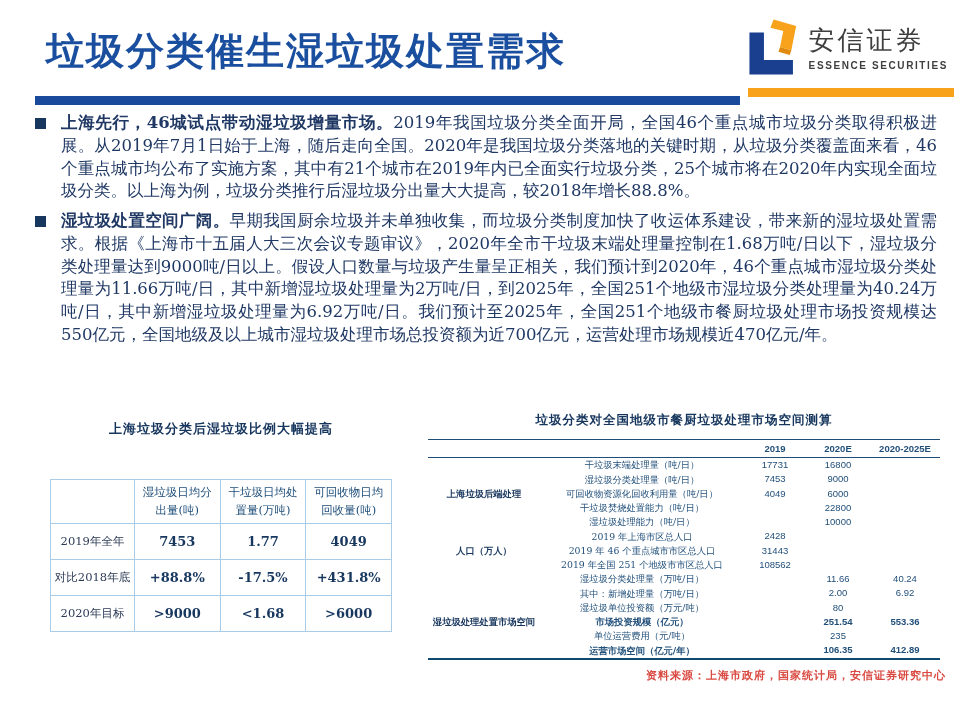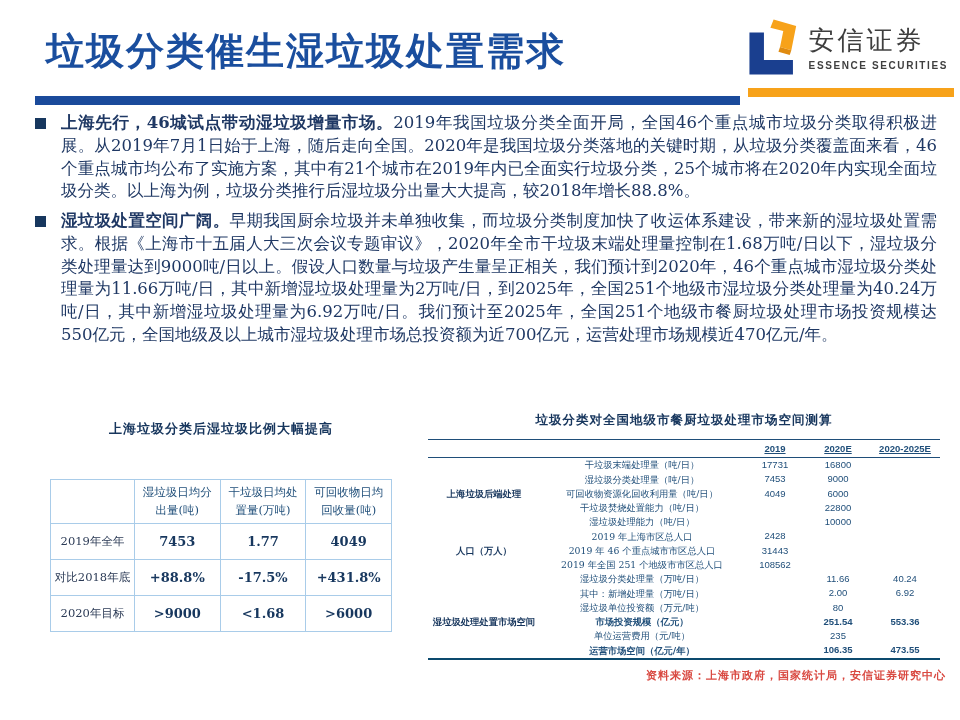--- a/index.html
+++ b/index.html
@@ -51,21 +51,21 @@
   }
   .ltable th { font-size:11.5px; font-weight:normal; color:#1f4e79; height:44px; line-height:1.5; }
   .ltable td.rowlabel { font-size:11.5px; color:#2b3a55; font-weight:normal; height:36px; }
   .ltable td.val { font-size:13px; font-weight:bold; color:#17375e; }
   
   .right-wrap { position:absolute; left:428px; top:0; width:512px; }
   .rtable { border-collapse:collapse; width:100%; table-layout:fixed; }
   .rtable thead th {
     border-top:1.5px solid #1f4e79; border-bottom:1px solid #1f4e79;
     font-family:"Liberation Sans","DejaVu Sans",sans-serif;
-    font-size:9.5px; font-weight:bold; color:#1f4e79; text-align:center; padding:3px 0;text-decoration:underline;
+    font-size:9.5px; font-weight:bold; color:#1f4e79; text-align:center; padding:3px 0;
   }
   .rtable td {
     font-size:9.3px; color:#1f4e79; text-align:center; padding:1.2px 1px; line-height:1.25;
   }
   .rtable td.group { font-weight:bold; color:#17365d; font-size:9.3px; }
   .rtable td.num { font-family:"Liberation Sans","DejaVu Sans",sans-serif; font-size:9.5px; }
   .rtable tr.boldrow td { font-weight:bold; }
   .rtable tr:last-child td { border-bottom:2px solid #0c4a6e; }
   
   .source {
@@ -257,21 +257,21 @@
               <td class="metric">单位运营费用（元/吨）</td>
               <td class="num"></td>
               <td class="num">235</td>
               <td class="num"></td>
             </tr>
             <tr class="boldrow">
               <td class="group"></td>
               <td class="metric">运营市场空间（亿元/年）</td>
               <td class="num"></td>
               <td class="num">106.35</td>
-              <td class="num">473.55</td>
+              <td class="num">412.89</td>
             </tr>
           </tbody>
       </table>
     </div>
 
   </div>
 
   <div class="source">资料来源：上海市政府，国家统计局，安信证券研究中心</div>
 
 </div>

